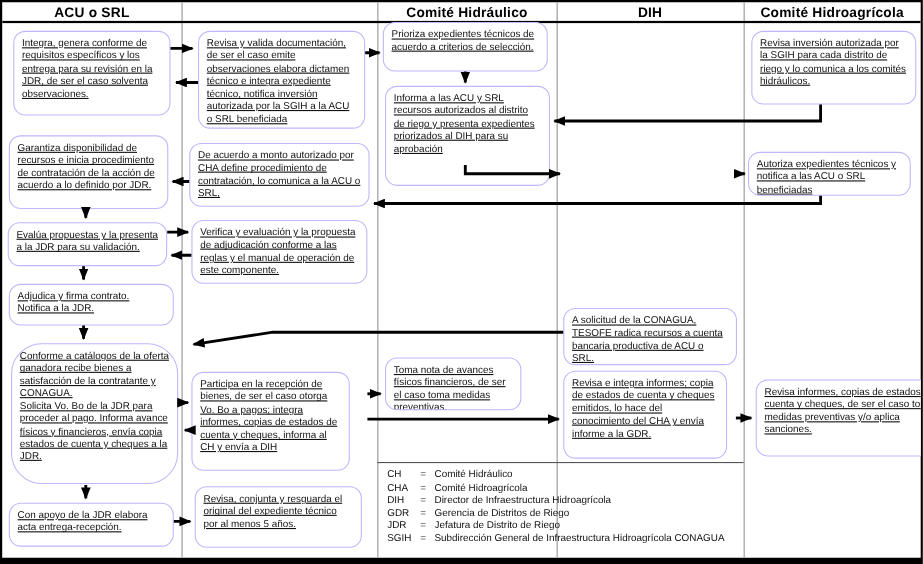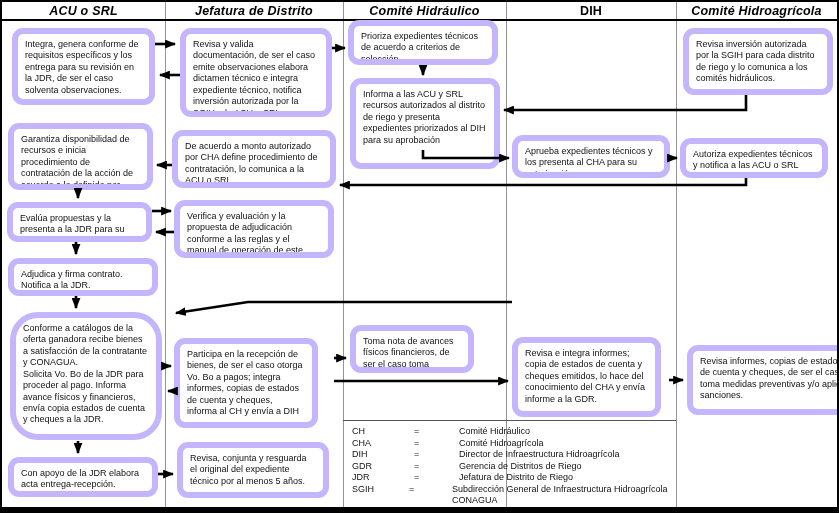--- a/index.html
+++ b/index.html
@@ -10,54 +10,53 @@
     border:2px solid #000;
     border-bottom-width:6px;
     background:#fff;
     font-family:"Liberation Sans","DejaVu Sans",sans-serif;
     color:#111;
     overflow:hidden;
   }
   .divider{position:absolute;top:0;bottom:0;width:1px;background:#949494;}
   .lane-header{
     position:absolute;top:2px;height:15px;
-    font-size:12.5px;font-weight:bold;font-style:italic;
+    font-size:12.5px;font-weight:bold;
     text-align:center;line-height:14px;color:#000;
     letter-spacing:.2px;
   }
   .lane-header.upright{font-style:normal;}
   .header-rule{position:absolute;left:0;right:0;top:17px;height:0;border-top:2px solid #000;}
   .legend-rule{position:absolute;height:0;border-top:1px solid #555;}
   .box{
     position:absolute;box-sizing:border-box;
-    background:#fff;border:6px solid #c4b5fd;border-radius:11px;
+    background:#fff;border:1px solid #c4b5fd;border-radius:11px;
     padding:5px 7px;font-size:9px;line-height:1.27;
-    overflow:hidden;white-space:pre-line;
+    overflow:hidden;white-space:pre-line;text-decoration:underline;
   }
   .legend{
     position:absolute;font-size:9px;line-height:1.18;color:#111;
   }
-  .legend-row{display:flex;margin-bottom:1px;gap:32px;}
+  .legend-row{display:flex;margin-bottom:1px;}
   .legend-abbr{display:inline-block;width:30px;}
   .legend-eq{display:inline-block;width:13px;}
   svg.arrows{position:absolute;left:0;top:0;pointer-events:none;}
   svg.arrows path{stroke:#000;stroke-width:2.6;fill:none;}
 </style>
 </head>
 <body>
 
 <div id="diagram">
 
   <div class="divider" style="left:163px"></div>
   <div class="divider" style="left:341px"></div>
   <div class="divider" style="left:504px"></div>
   <div class="divider" style="left:674px"></div>
 
   <div class="lane-header" style="left:0px;width:163px">ACU o SRL</div>
-  <div class="lane-header" style="left:163px;width:178px">Jefatura de Distrito</div>
   <div class="lane-header" style="left:341px;width:163px">Comité Hidráulico</div>
   <div class="lane-header upright" style="left:504px;width:170px">DIH</div>
   <div class="lane-header" style="left:674px;width:161px">Comité Hidroagrícola</div>
   <div class="header-rule"></div>
 
   <div class="box" style="left:10px;top:26px;width:143px;height:77px">Integra, genera conforme de requisitos específicos y los entrega para su revisión en la JDR, de ser el caso solventa observaciones.</div>
   <div class="box" style="left:5px;top:200px;width:145px;height:40px">Evalúa propuestas y la presenta a la JDR para su validación.</div>
   <div class="box" style="left:6px;top:121px;width:145px;height:67px">Garantiza disponibilidad de recursos e inicia procedimiento de contratación de la acción de acuerdo a lo definido por JDR.</div>
   <div class="box" style="left:6px;top:256px;width:150px;height:38px">Adjudica y firma contrato. Notifica a la JDR.</div>
   <div class="box" style="left:8px;top:310px;width:152px;height:128px;border-radius:28px">Conforme a catálogos de la oferta ganadora recibe bienes a satisfacción de la contratante y CONAGUA.
@@ -67,21 +66,21 @@
   <div class="box" style="left:178px;top:26px;width:152px;height:89px">Revisa y valida documentación, de ser el caso emite observaciones elabora dictamen técnico e integra expediente técnico, notifica inversión autorizada por la SGIH a la ACU o SRL beneficiada</div>
   <div class="box" style="left:170px;top:128px;width:164px;height:58px">De acuerdo a monto autorizado por CHA define procedimiento de contratación, lo comunica a la ACU o SRL,</div>
   <div class="box" style="left:172px;top:198px;width:160px;height:58px">Verifica y evaluación y la propuesta de adjudicación conforme a las reglas y el manual de operación de este componente.</div>
   <div class="box" style="left:172px;top:336px;width:144px;height:90px">Participa en la recepción de bienes, de ser el caso otorga Vo. Bo a pagos; integra informes, copias de estados de cuenta y cheques, informa al CH y envía a DIH</div>
   <div class="box" style="left:175px;top:440px;width:152px;height:56px">Revisa, conjunta y resguarda el original del expediente técnico por al menos 5 años.</div>
 
   <div class="box" style="left:346px;top:18px;width:150px;height:45px">Prioriza expedientes técnicos de acuerdo a criterios de selección.</div>
   <div class="box" style="left:348px;top:76px;width:150px;height:91px">Informa a las ACU y SRL recursos autorizados al distrito de riego y presenta expedientes priorizados al DIH para su aprobación</div>
   <div class="box" style="left:348px;top:323px;width:124px;height:48px">Toma nota de avances físicos financieros, de ser el caso toma medidas preventivas.</div>
 
-  <div class="box" style="left:510px;top:133px;width:158px;height:43px">Aprueba expedientes técnicos y los presenta al CHA para su autorización</div>
+  <div class="box" style="left:510px;top:278px;width:158px;height:52px">A solicitud de la CONAGUA, TESOFE radica recursos a cuenta bancaria productiva de ACU o SRL.</div>
   <div class="box" style="left:510px;top:335px;width:149px;height:80px">Revisa e integra informes; copia de estados de cuenta y cheques emitidos, lo hace del conocimiento del CHA y envía informe a la GDR.</div>
 
   <div class="box" style="left:681px;top:26px;width:150px;height:67px">Revisa inversión autorizada por la SGIH para cada distrito de riego y lo comunica a los comités hidráulicos.</div>
   <div class="box" style="left:678px;top:136px;width:148px;height:40px">Autoriza expedientes técnicos y notifica a las ACU o SRL beneficiadas</div>
   <div class="box" style="left:685px;top:343px;width:176px;height:70px">Revisa informes, copias de estados de cuenta y cheques, de ser el caso toma medidas preventivas y/o aplica sanciones.</div>
 
   <div class="legend-rule" style="left:341px;top:418px;width:333px"></div>
   <div class="legend" style="left:350px;top:424px;width:320px">
     <div class="legend-row">
       <span class="legend-abbr">CH</span>

